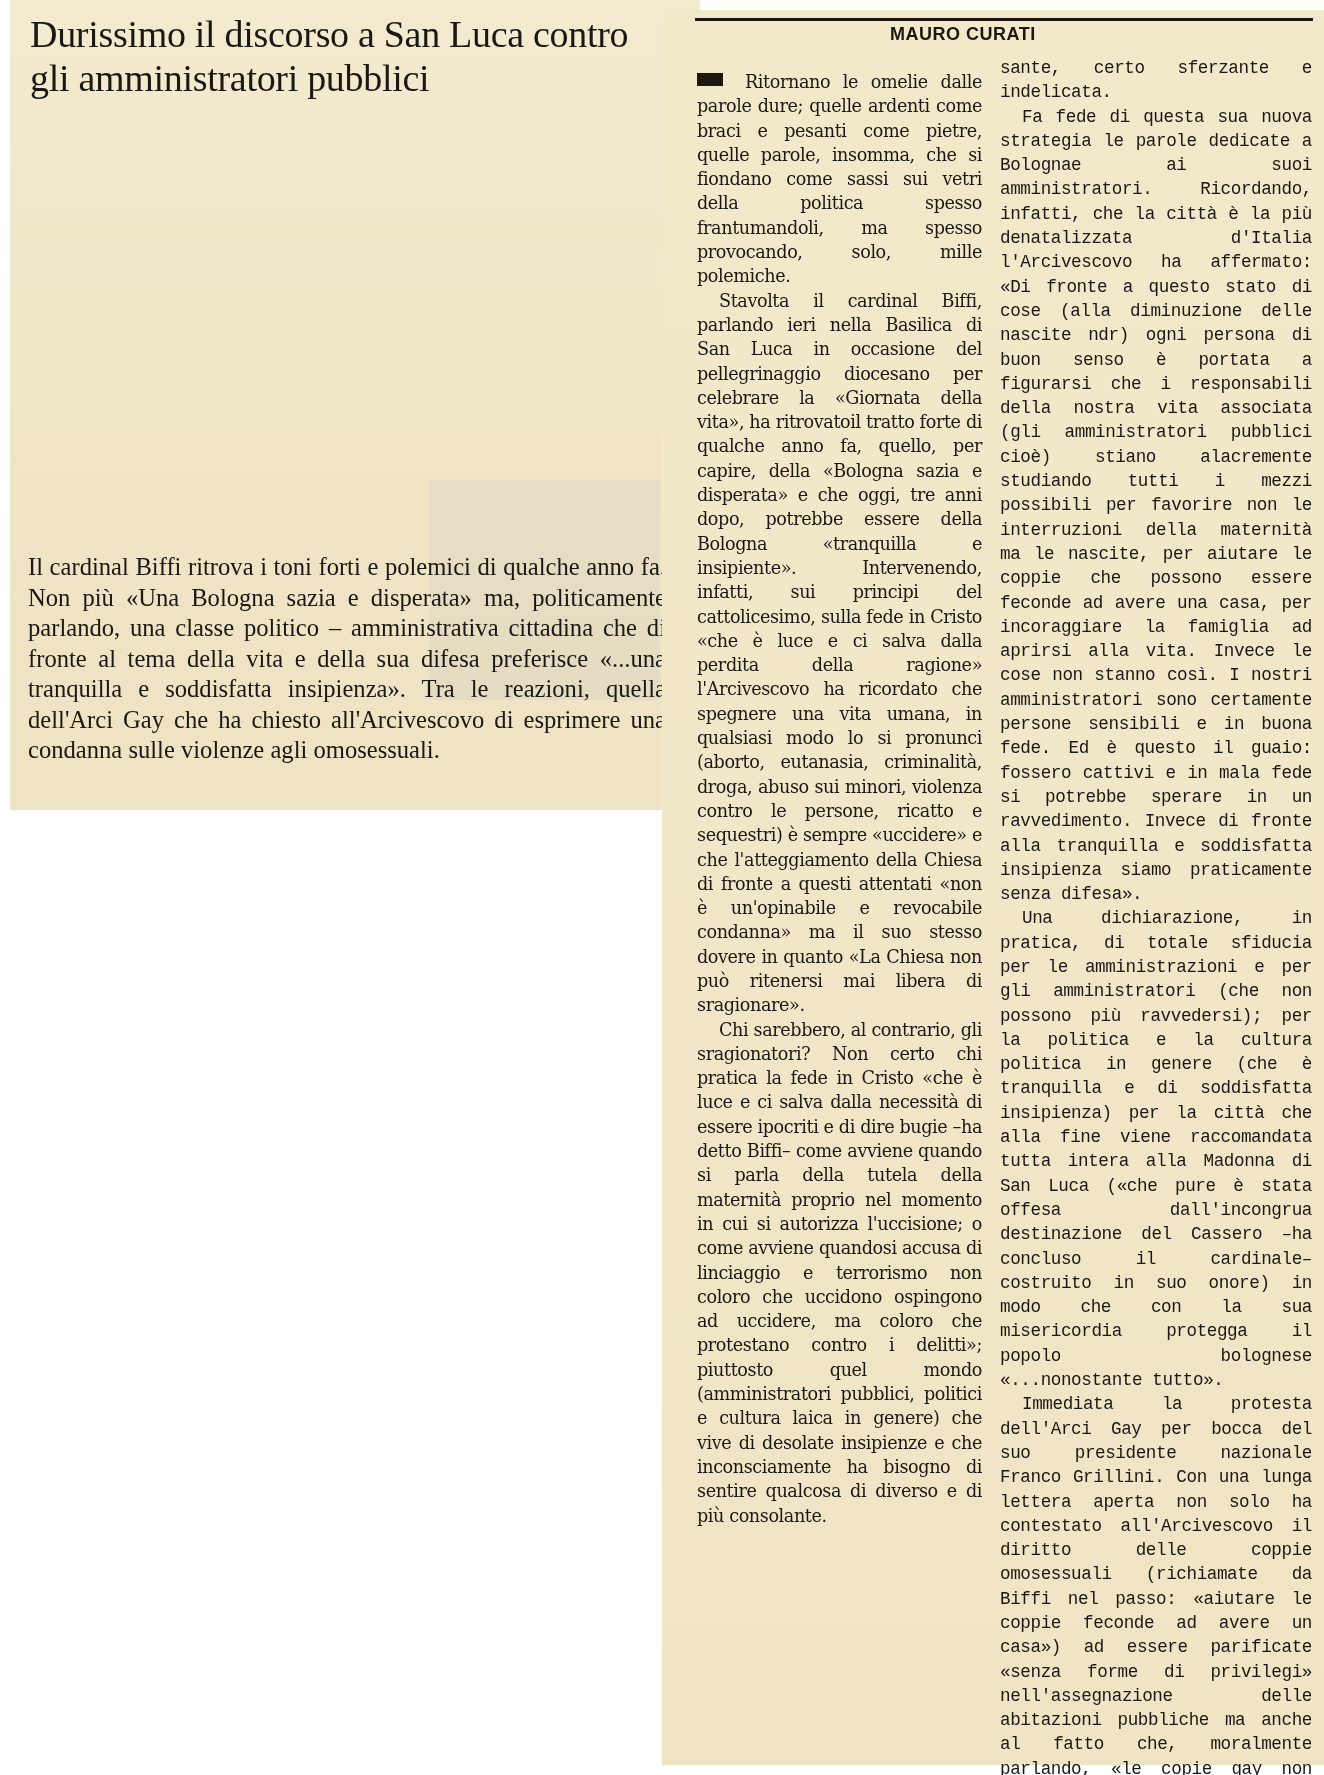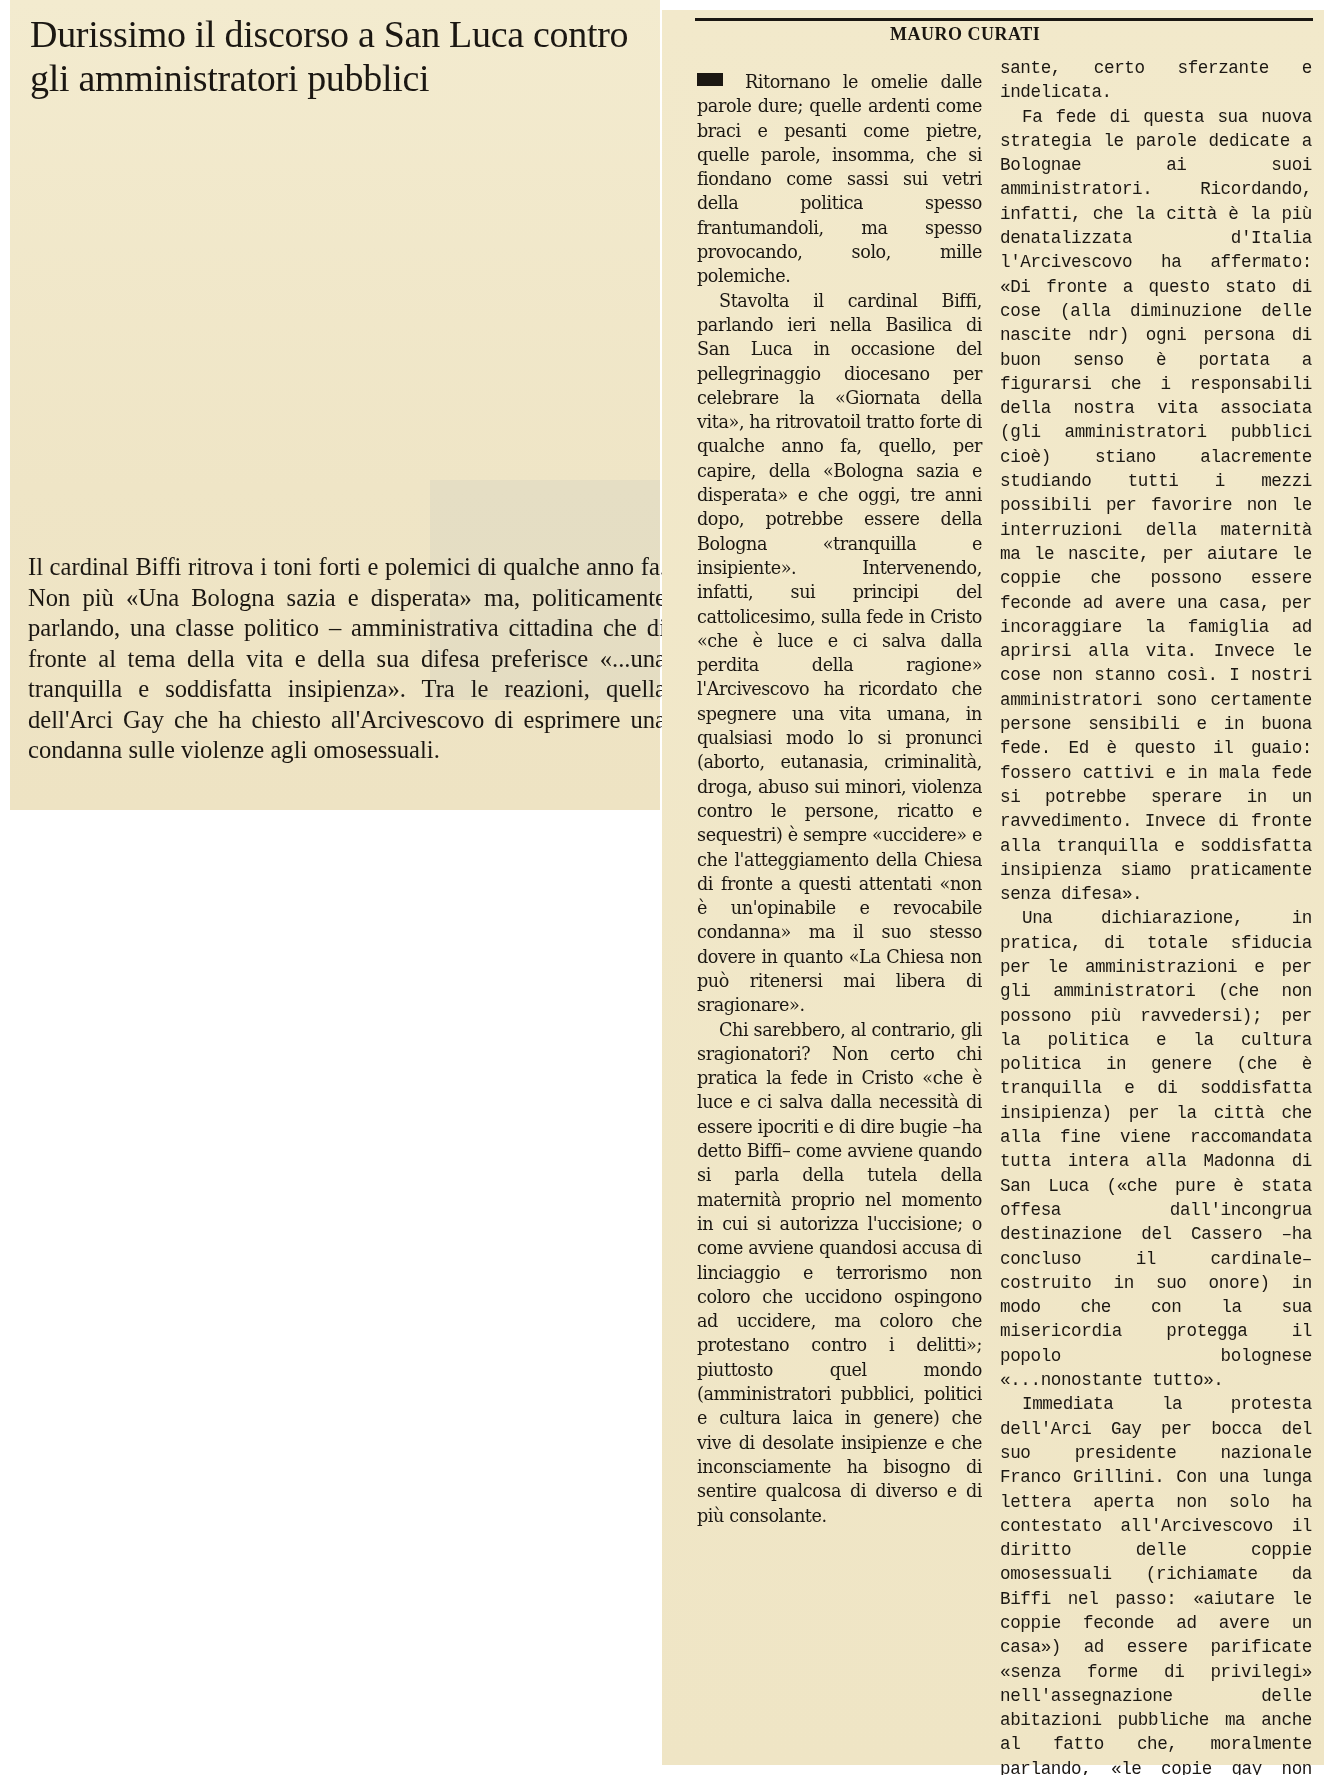--- a/index.html
+++ b/index.html
@@ -2,37 +2,37 @@
 <html><head>
 <meta charset="utf-8">
 <style>
   html, body { margin: 0; padding: 0; }
   body {
     width: 1324px; height: 1775px; background: #ffffff; position: relative; overflow: hidden;
     font-family: "DejaVu Serif", "Liberation Serif", serif; color: #1b1712;
   }
   .paper { background: #f1e8cc; position: absolute; }
   #left-clip { left: 10px; top: 0px; width: 650px; height: 810px;
-    background: linear-gradient(180deg, #f3ebcf 0%, #efe5c6 60%, #eee3c3 100%); }
+    background: linear-gradient(180deg, #f3ebcf 0%, #efe5c6 60%, #eee3c3 100%); padding-left: 40px; }
   #right-clip { left: 662px; top: 10px; width: 662px; height: 1755px;
     background: linear-gradient(180deg, #f2e9cb 0%, #efe5c5 100%); }
   .shade { position: absolute; left: 420px; top: 480px; width: 230px; height: 220px;
     background: rgba(160,170,180,0.12); }
 
   .kicker { position: absolute; left: 20px; top: 12px; width: 630px;
     font-family: "Liberation Serif", serif; font-size: 38px; line-height: 44px; letter-spacing: -0.3px; }
   .headline { position: absolute; left: 18px; top: 160px; width: 620px;
     font-family: "Liberation Serif", serif; font-size: 98px; line-height: 88px; letter-spacing: -4px; }
   .deck { position: absolute; left: 18px; top: 552px; width: 638px;
     font-family: "Liberation Serif", serif; font-size: 24.6px; line-height: 30.5px;
     text-align: justify; hyphens: manual; }
 
   .rule { position: absolute; left: 695px; top: 18px; width: 618px; height: 3px; background: #1b1712; }
   .byline { position: absolute; left: 890px; top: 24px;
-    font-family: Liberation Serif, serif; font-weight: bold; font-size: 18px; letter-spacing: 0.5px; }
+    font-family: Liberation Sans, sans-serif; font-weight: bold; font-size: 18px; letter-spacing: 0.5px; }
 
   .col { position: absolute; top: 70px; width: 285px;
     font-family: "DejaVu Serif", serif; font-size: 17.6px; line-height: 24.3px;
     text-align: justify; letter-spacing: -0.4px; }
   #col-1 { left: 697px; }
   #col-2 { left: 1000px; top: 56px; width: 312px; font-family: Liberation Mono, monospace; }
   .col p { margin: 0; text-indent: 22px; }
   .col p.first { text-indent: 0; }
   .square { display: inline-block; width: 26px; height: 13px; background: #1b1712;
     margin-right: 22px; vertical-align: 2px; }

